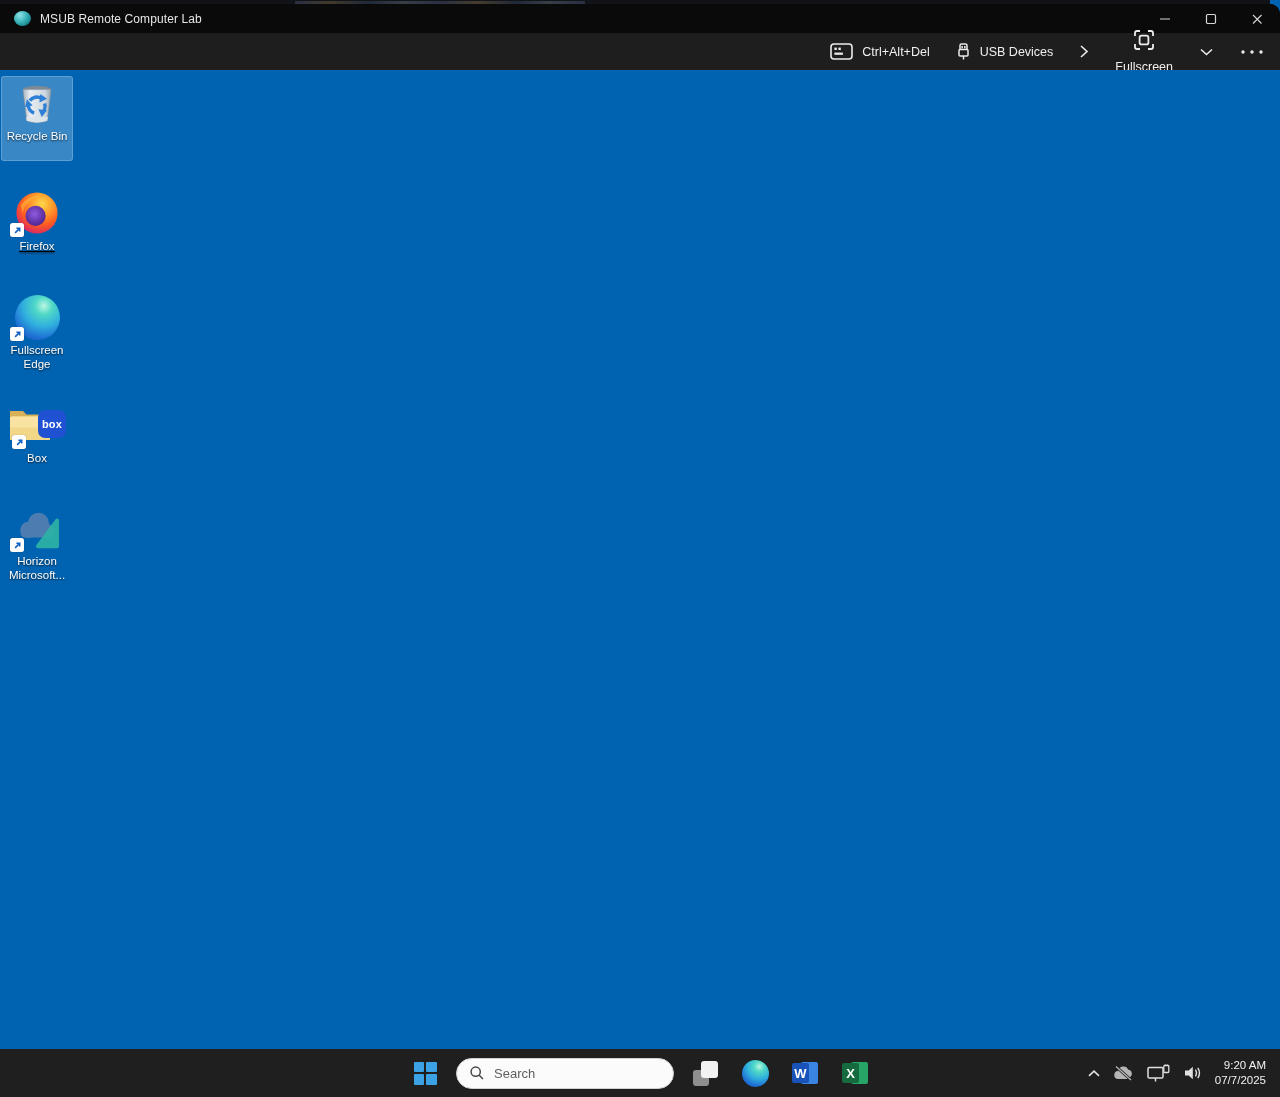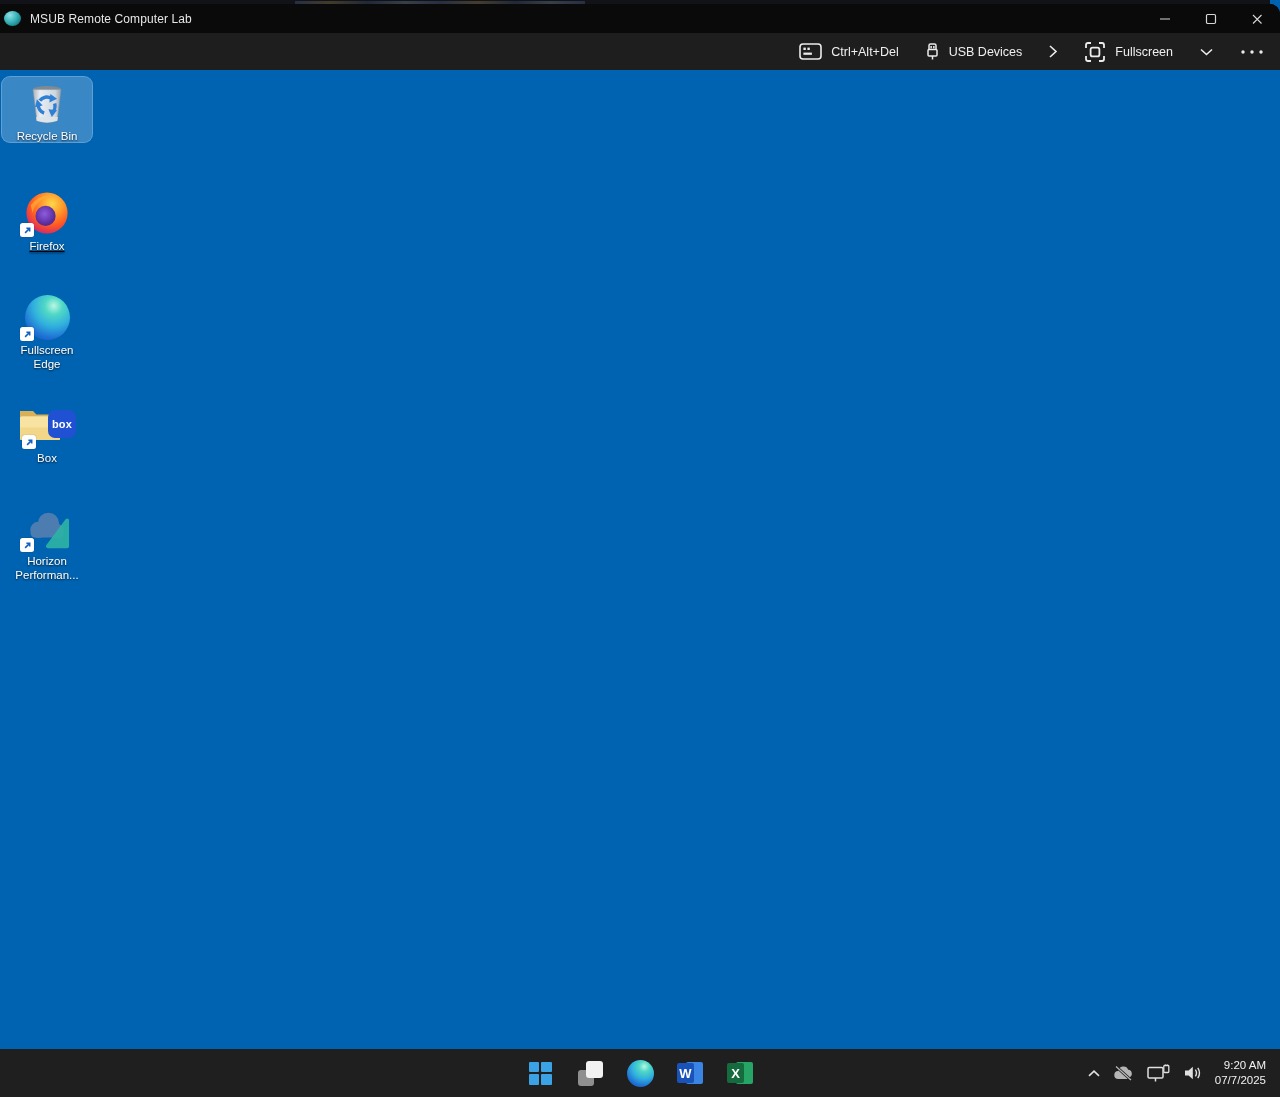--- a/index.html
+++ b/index.html
@@ -21,39 +21,39 @@
   }
 
   
   .client-window {
     position:absolute; top:4px; left:0; right:0; bottom:0;
     display:flex; flex-direction:column;
     border-top-right-radius:10px; overflow:hidden; background:#000;
   }
 
   
-  .titlebar { height:29px; background:#0a0a0a; display:flex; align-items:center; padding-left:4px; flex:0 0 auto; }
+  .titlebar { height:29px; background:#0a0a0a; display:flex; align-items:center; padding-left:14px; flex:0 0 auto; }
   .app-icon { width:17px; height:15px; border-radius:50%; margin-right:9px;
     background:radial-gradient(circle at 35% 28%, #8fe3e6 0%, #39b3b8 45%, #147a83 80%, #0c5d66 100%); }
   .title-text { color:#e6e6e6; font-size:12px; letter-spacing:.1px; }
   .win-controls { margin-left:auto; display:flex; height:100%; }
   .ctrl-btn { width:46px; height:100%; display:flex; align-items:center; justify-content:center; background:transparent; border:none; cursor:default; }
 
   
   .toolbar { height:37px; background:#1e1e1e; flex:0 0 auto;
     display:flex; align-items:center; justify-content:flex-end; padding-right:16px;
     color:#f0f0f0; font-size:12.5px; }
   .tb-item { display:flex; align-items:center; gap:9px; margin-left:26px; cursor:default; }
   .tb-item span.tlabel { white-space:nowrap; }
 
   
   .desktop { flex:1 1 auto; position:relative; background:#0063b1; }
 
-  .dicon { position:absolute; left:1px; width:92px; padding:4px 0 0;
-    display:flex; flex-direction:column; align-items:center; border-radius:9px; cursor:default; }
+  .dicon { position:absolute; left:1px; width:72px; padding:4px 0 18px;
+    display:flex; flex-direction:column; align-items:center; border-radius:3px; cursor:default; }
   .dicon.selected { background:rgba(190,220,245,0.30); box-shadow:inset 0 0 0 1px rgba(210,230,250,0.25); }
   .glyph { width:48px; height:46px; position:relative; display:flex; align-items:center; justify-content:center; }
   .dlabel { margin-top:3px; font-size:11.5px; line-height:14px; color:#ffffff; text-align:center;
     text-shadow:0 1px 2px rgba(0,0,0,.75); max-width:72px; word-wrap:break-word; }
 
   .shortcut-badge { position:absolute; left:-3px; bottom:-1px; width:14px; height:14px;
     background:#ffffff; border-radius:2.5px; box-shadow:0 0 1px rgba(0,0,0,.5);
     display:flex; align-items:center; justify-content:center; }
 
   .edge-ball { border-radius:50%;
@@ -163,21 +163,21 @@
     </button>
 
     <button class="tb-item" style="background:none; border:none;">
       <span>
         <svg width="10" height="15" viewBox="0 0 10 15">
             <path d="M2 2 L8 7.5 L2 13" fill="none" stroke="#ececec" stroke-width="1.6"></path>
           </svg>
       </span>
     </button>
 
-    <button class="tb-item" style="background:none; border:none; color:inherit; font:inherit;">
+    <button class="tb-item" style="background:none; border:none; color:inherit; font:inherit;flex-direction:column;">
       <span>
         <svg width="22" height="22" viewBox="0 0 22 22">
           <path d="M2 7 V4 Q2 2 4 2 H7" fill="none" stroke="#ececec" stroke-width="1.8"></path>
           <path d="M15 2 H18 Q20 2 20 4 V7" fill="none" stroke="#ececec" stroke-width="1.8"></path>
           <path d="M20 15 V18 Q20 20 18 20 H15" fill="none" stroke="#ececec" stroke-width="1.8"></path>
           <path d="M7 20 H4 Q2 20 2 18 V15" fill="none" stroke="#ececec" stroke-width="1.8"></path>
           <rect x="6.6" y="6.6" width="8.8" height="8.8" rx="2" fill="none" stroke="#ececec" stroke-width="1.8"></rect>
         </svg>
       </span>
       <span class="tlabel">Fullscreen</span>
@@ -304,35 +304,44 @@
             <rect x="7" y="25" width="34" height="9" rx="4.5"></rect>
           </g>
           <path d="M25 43 L45 43 L45 16 Z" fill="#2db3a6" opacity="0.92" stroke="#2db3a6" stroke-width="4" stroke-linejoin="round"></path>
         </svg>
         <span class="shortcut-badge">
           <svg width="11" height="11" viewBox="0 0 12 12">
               <path d="M3.4 8.6 L8 4 M4.8 3.6 H8.4 V7.2" fill="none" stroke="#1262c4" stroke-width="1.7"></path>
             </svg>
         </span>
       </div>
-      <div class="dlabel">Horizon Performan...</div>
+      <div class="dlabel">Horizon Microsoft...</div>
     </div>
 
     <div class="taskbar">
       <div class="tb-center">
 
         <button class="task-btn">
           <span class="start-grid">
               <i></i>
               <i></i>
               <i></i>
               <i></i>
             </span>
         </button>
 
+        <div class="search-pill">
+          <span>
+            <svg width="16" height="16" viewBox="0 0 16 16">
+              <circle cx="6.7" cy="6.7" r="4.6" fill="none" stroke="#474747" stroke-width="1.5"></circle>
+              <line x1="10.2" y1="10.2" x2="14" y2="14" stroke="#474747" stroke-width="1.5"></line>
+            </svg>
+          </span>
+          <input type="text" placeholder="Search" style="">
+        </div>
 
         <button class="task-btn">
           <span class="taskview">
               <span class="back"></span>
               <span class="front"></span>
             </span>
         </button>
 
         <button class="task-btn">
           <span class="edge-ball" style="width:27px; height:27px; display:block;"></span>

